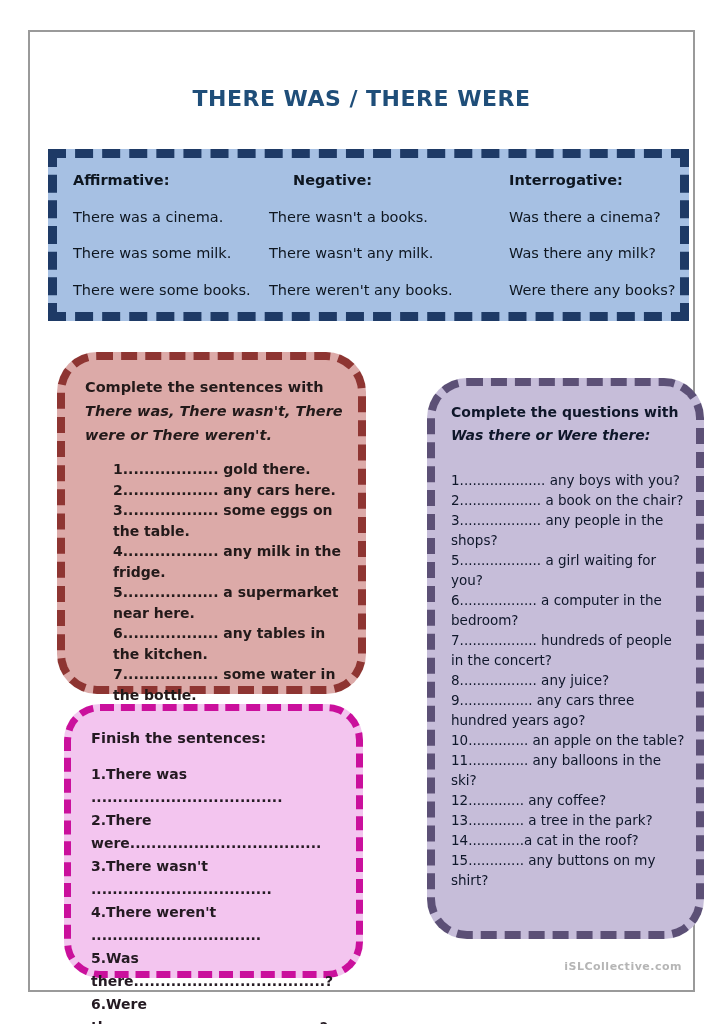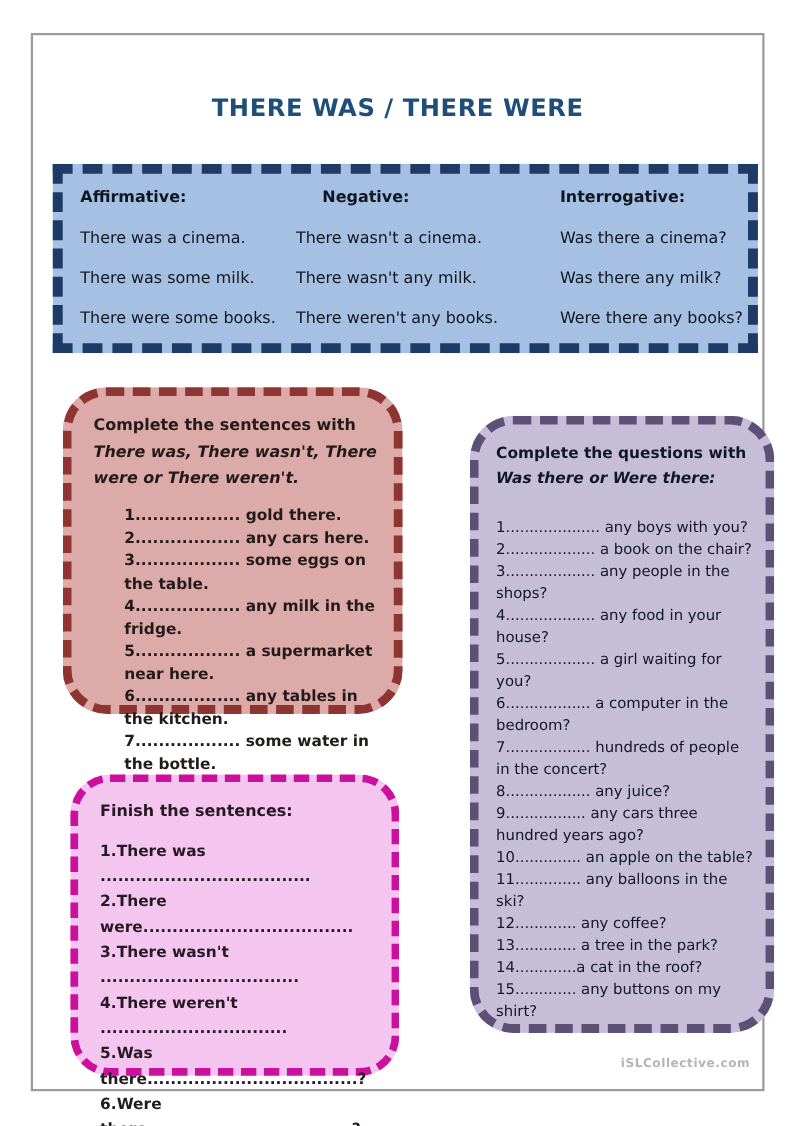--- a/index.html
+++ b/index.html
@@ -25,21 +25,21 @@
     display:grid; grid-template-columns:196px 222px 1fr; grid-auto-rows:1fr;
     align-items:center; padding:4px 4px 4px 16px;
     font-size:14.5px; color:#0e1620;
   }
   .grammar .hd { font-weight:600; }
   .grammar .ind2 { padding-left:24px; }
   .grammar .ind3 { padding-left:18px; }
 
   
   .ex1 {
-    left:57px; top:352px; width:309px; height:297px;
+    left:57px; top:352px; width:309px; height:342px;
     background:#dcaaa8; border:8px dashed #8e3532; border-radius:40px;
     padding:15px 10px 9px 20px; color:#231a1a;
   }
   .ex2 {
     left:427px; top:378px; width:277px; height:561px;
     background:#c6bdd9; border:8px dashed #5c5076; border-radius:40px;
     padding:15px 10px 8px 16px; color:#0f172a;
   }
   .ex3 {
     left:64px; top:704px; width:299px; height:274px;
@@ -66,21 +66,21 @@
   <div class="page-border"></div>
 
   <div class="title">THERE WAS / THERE WERE</div>
 
   <div class="box grammar">
     <div class="hd">Affirmative:</div>
     <div class="hd ind2">Negative:</div>
     <div class="hd ind3">Interrogative:</div>
 
     <div>There was a cinema.</div>
-    <div>There wasn't a cinema.</div>
+    <div>There wasn't a books.</div>
     <div class="ind3">Was there a cinema?</div>
 
     <div>There was some milk.</div>
     <div>There wasn't any milk.</div>
     <div class="ind3">Was there any milk?</div>
 
     <div>There were some books.</div>
     <div>There weren't any books.</div>
     <div class="ind3">Were there any books?</div>
   </div>
@@ -98,21 +98,20 @@
       <div>8.................. any people there.</div>
     </div>
   </div>
 
   <div class="box ex2">
     <div class="instruction"><span>Complete the questions with </span><span class="it">Was there or Were there:</span></div>
     <div class="items">
       <div>1.................... any boys with you?</div>
       <div>2................... a book on the chair?</div>
       <div>3................... any people in the shops?</div>
-      <div>4................... any food in your house?</div>
       <div>5................... a girl waiting for you?</div>
       <div>6.................. a computer in the bedroom?</div>
       <div>7.................. hundreds of people in the concert?</div>
       <div>8.................. any juice?</div>
       <div>9................. any cars three hundred years ago?</div>
       <div>10.............. an apple on the table?</div>
       <div>11.............. any balloons in the ski?</div>
       <div>12............. any coffee?</div>
       <div>13............. a tree in the park?</div>
       <div>14.............a cat in the roof?</div>

